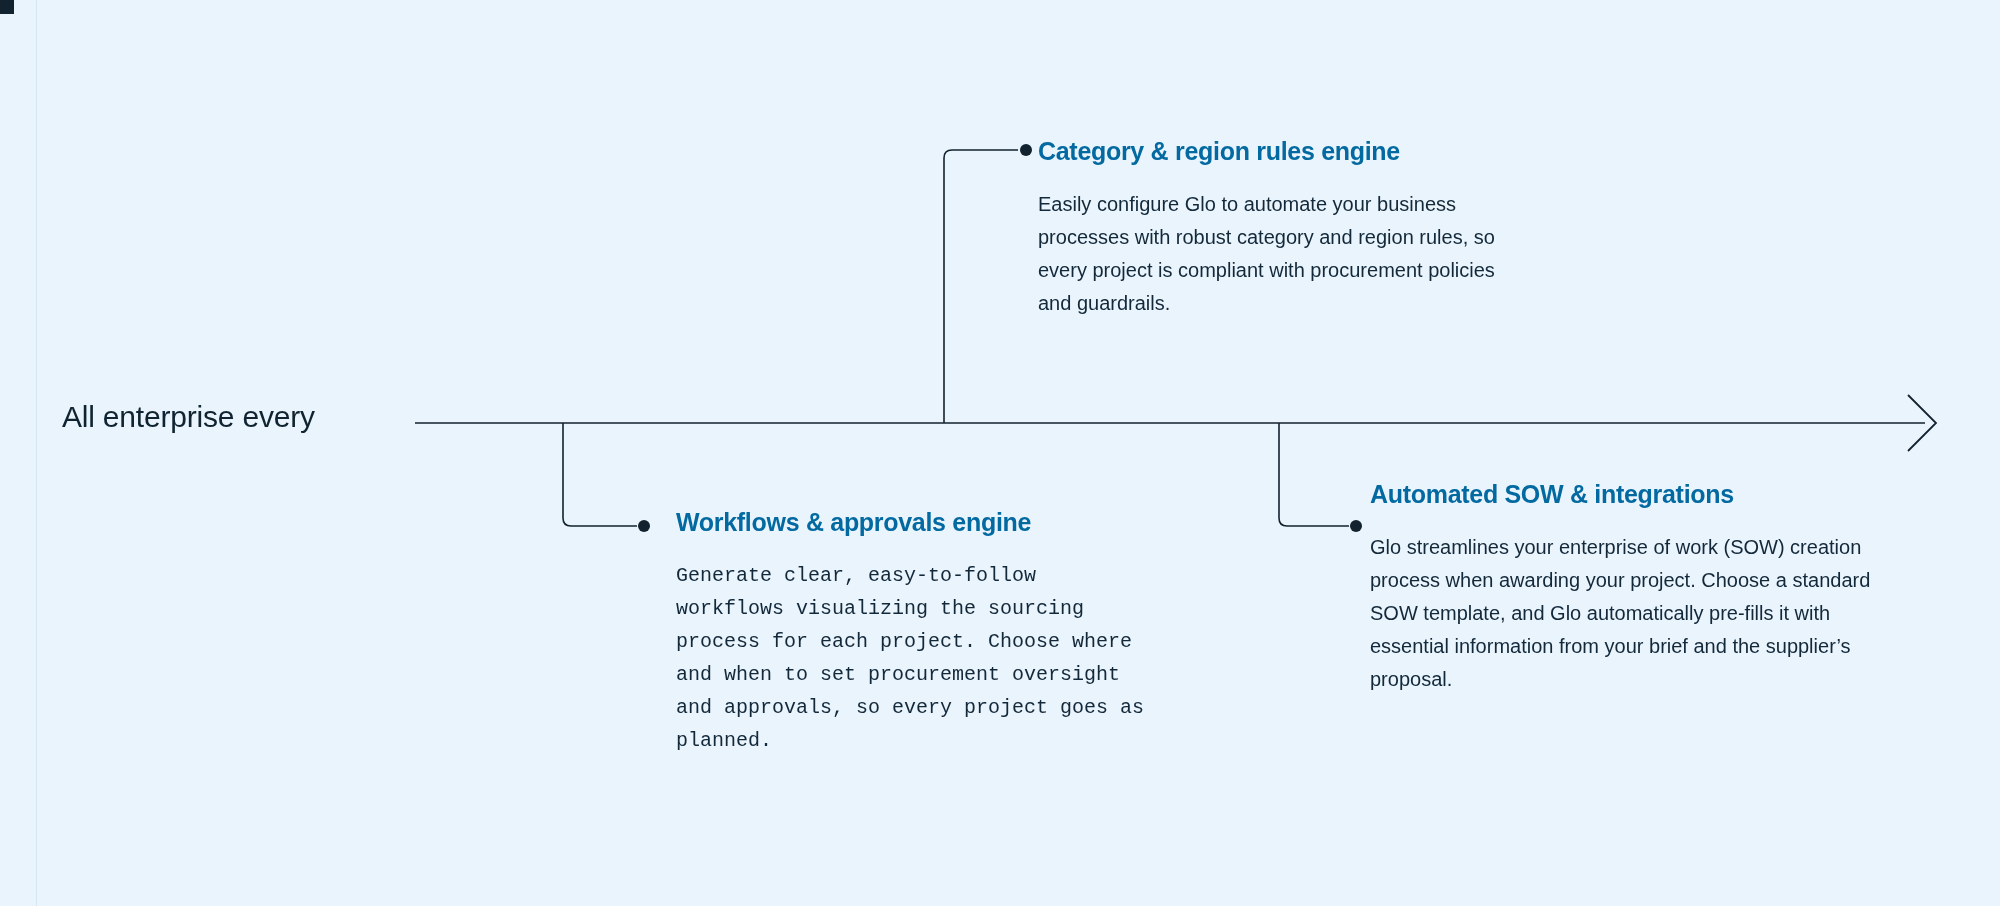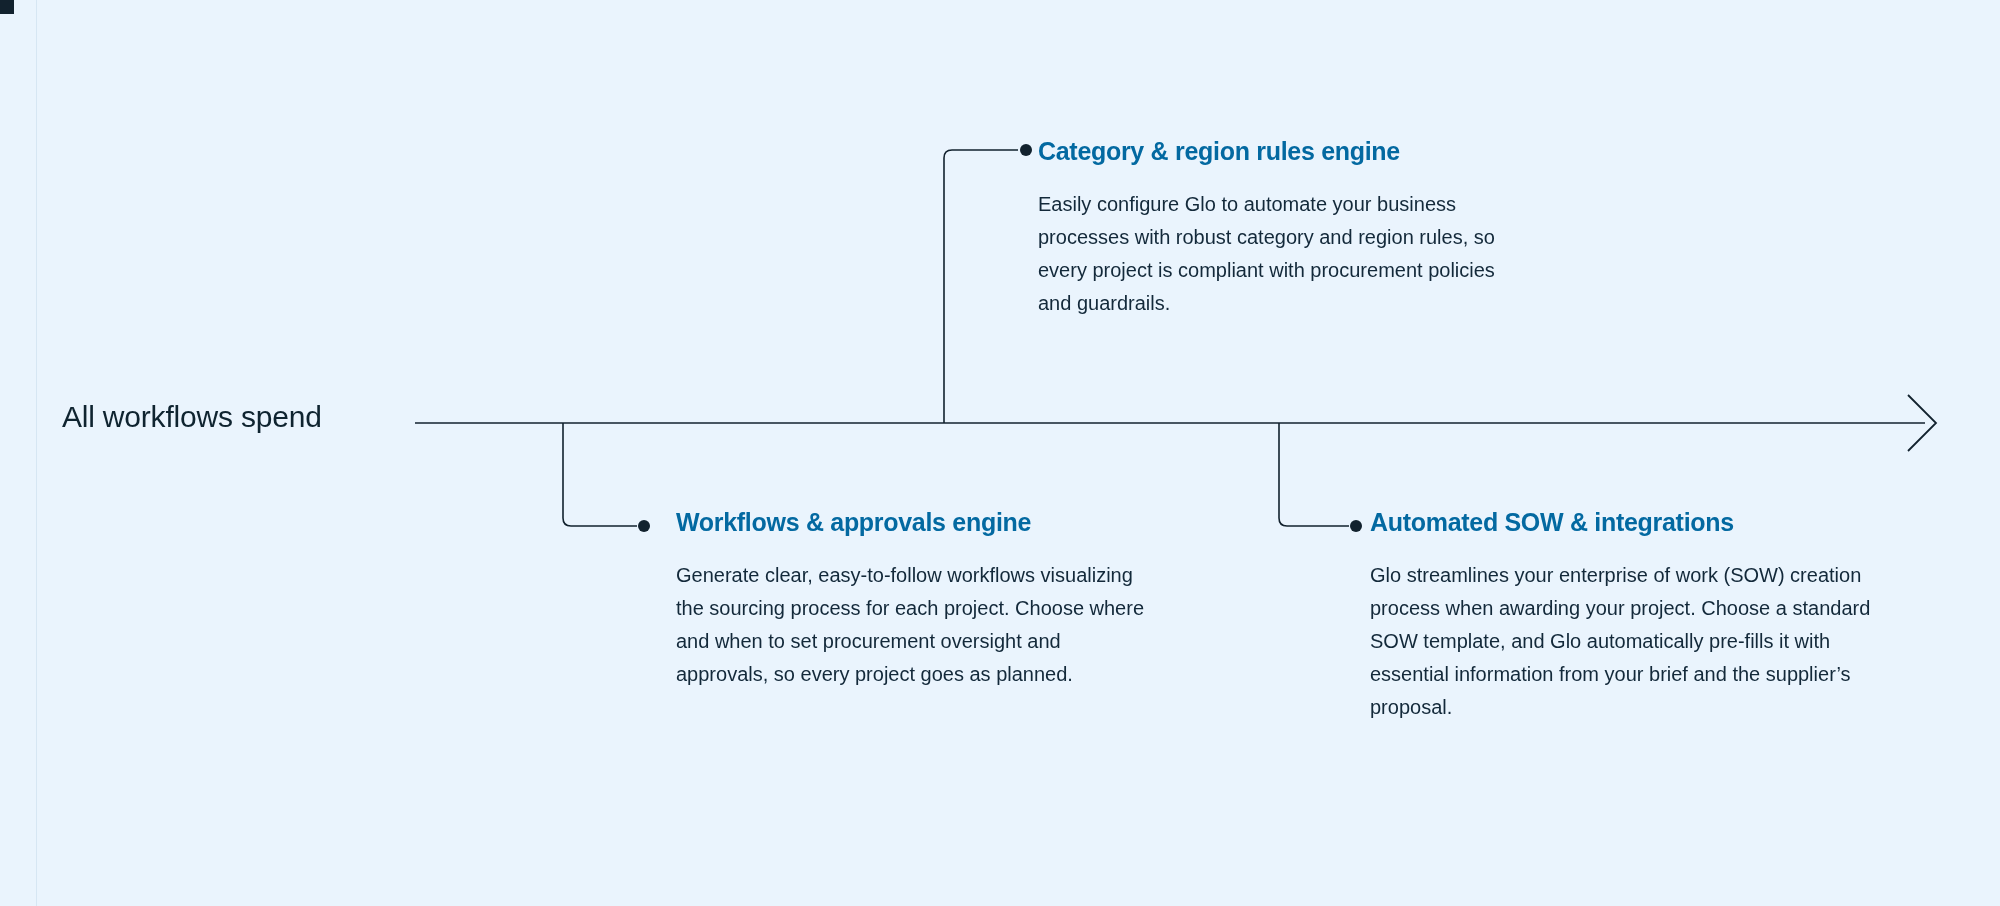--- a/index.html
+++ b/index.html
@@ -77,24 +77,24 @@
     left: 1038px;
     top: 137px;
     width: 470px;
   }
   #node-rules .node-body { width: 465px; margin-top: 8px; }
   #node-workflows {
     left: 676px;
     top: 508px;
     width: 470px;
   }
-  #node-workflows .node-body { width: 470px; }
+  #node-workflows .node-body { width: 470px; font-family: Liberation Mono, monospace; }
   #node-sow {
     left: 1370px;
-    top: 508px;
+    top: 480px;
     width: 510px;
   }
   #node-sow .node-body { width: 505px; }
 </style>
 </head>
 <body>
 
 <div id="root">
 
   <div class="corner-nub"></div>
@@ -113,21 +113,21 @@
 
       <path d="M 1279 423 L 1279 518 Q 1279 526 1287 526 L 1349 526"></path>
     </g>
     <g fill="#12222e">
       <circle cx="1026" cy="150" r="6"></circle>
       <circle cx="644" cy="526" r="6"></circle>
       <circle cx="1356" cy="526" r="6"></circle>
     </g>
   </svg>
 
-  <div class="axis-label">All workflows spend</div>
+  <div class="axis-label">All enterprise every</div>
 
   <div class="node" id="node-rules">
     <h3 class="node-title">Category &amp; region rules engine</h3>
     <p class="node-body">Easily configure Glo to automate your business processes with robust category and region rules, so every project is compliant with procurement policies and guardrails.</p>
   </div>
 
   <div class="node" id="node-workflows">
     <h3 class="node-title">Workflows &amp; approvals engine</h3>
     <p class="node-body">Generate clear, easy-to-follow workflows visualizing the sourcing process for each project. Choose where and when to set procurement oversight and approvals, so every project goes as planned.</p>
   </div>

